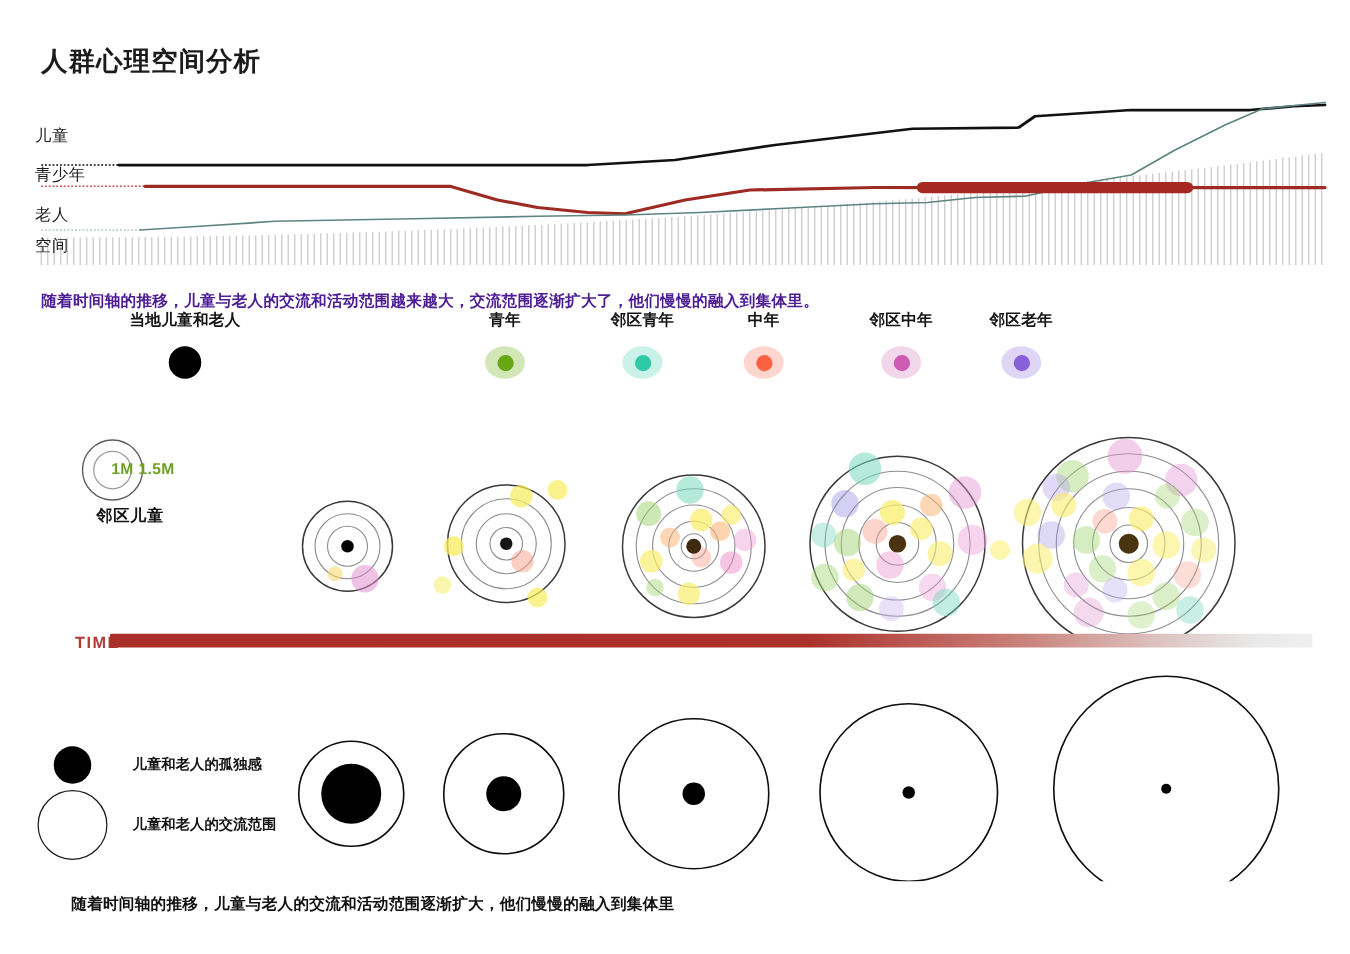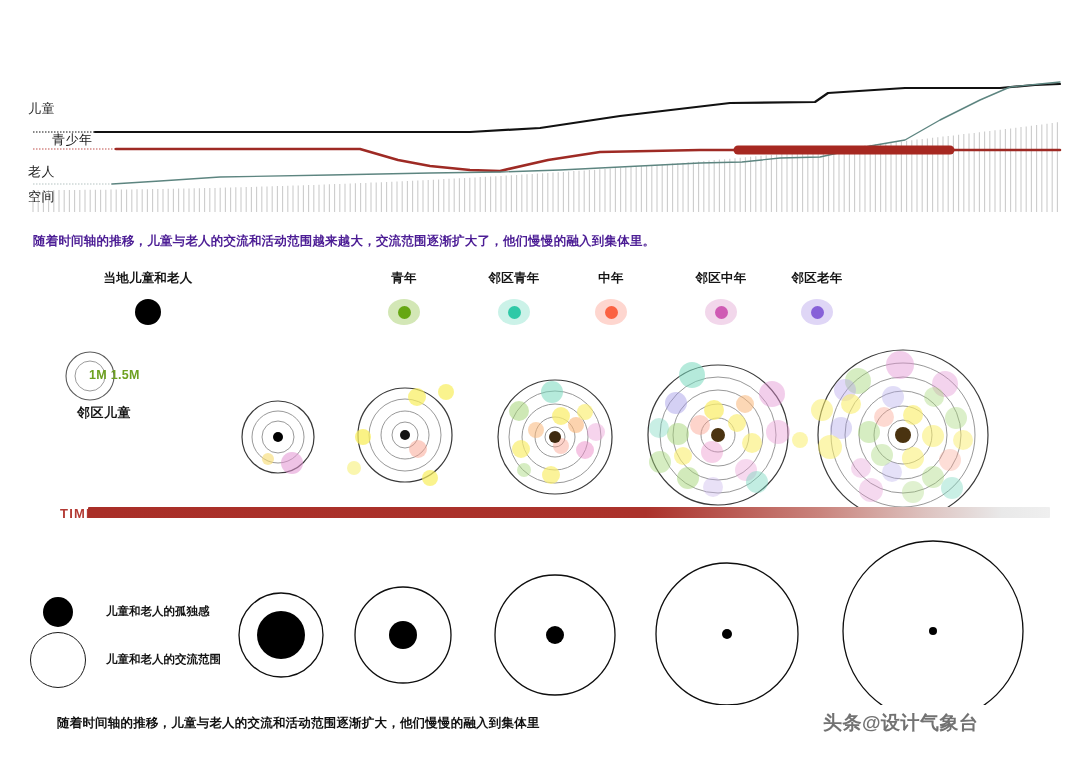--- a/index.html
+++ b/index.html
@@ -19,38 +19,38 @@
   }
 
   
   .chart-wrap { position: absolute; left: 0px; top: 78px; width: 1080px; height: 140px; }
   .chart-wrap svg { display:block; }
   .axis-label {
     position: absolute; font-size: 13px; color: #1b1b1b; font-weight: 400;
     white-space: nowrap; letter-spacing: .5px;
   }
   .lbl-child  { left: 28px; top: 100px; }
-  .lbl-teen   { left: 28px; top: 131px; margin-left: 24px; }
+  .lbl-teen   { left: 28px; top: 131px; }
   .lbl-old    { left: 28px; top: 163px; }
   .lbl-space  { left: 28px; top: 188px; }
 
   
   .caption-top {
     position: absolute; left: 33px; top: 233px;
     font-size: 12.5px; font-weight: 700; color: #4c1d95;
     letter-spacing: .2px; white-space: nowrap;
   }
   .caption-bottom {
     position: absolute; left: 57px; top: 715px;
     font-size: 12.5px; font-weight: 700; color: #111;
     letter-spacing: .2px; white-space: nowrap;
   }
 
   
-  .legend-row { position: absolute; left: 0; top: 270px; width: 992px; height: 66px; }
+  .legend-row { position: absolute; left: 0; top: 248px; width: 992px; height: 66px; }
   .legend-item { position: absolute; text-align: center; }
   .legend-item .lg-label {
     font-size: 12.5px; font-weight: 700; color: #141414;
     white-space: nowrap; letter-spacing: .2px;
   }
   .legend-item .lg-dot {
     margin: 12px auto 0;
     width: 32px; height: 26px; border-radius: 50%;
     display: flex; align-items: center; justify-content: center;
   }
@@ -118,20 +118,21 @@
     position: absolute; left: 823px; top: 710px;
     font-size: 19px; font-weight: 700; color: #5a5a5a;
     letter-spacing: .5px; white-space: nowrap; opacity: .85;
   }
 </style>
 </head>
 <body>
 
 <div id="page">
 
+  <div class="title">人群心理空间分析</div>
 
   <div class="chart-wrap">
     <svg id="chart-svg" width="1080" height="140" viewBox="0 0 1080 140">
         <g>
           <line x1="33.0" y1="112.0" x2="33.0" y2="134.0" stroke="#cccccc" stroke-width="1.1"></line>
           <line x1="38.2" y1="112.0" x2="38.2" y2="134.0" stroke="#cccccc" stroke-width="1.1"></line>
           <line x1="43.4" y1="112.0" x2="43.4" y2="134.0" stroke="#cccccc" stroke-width="1.1"></line>
           <line x1="48.6" y1="112.0" x2="48.6" y2="134.0" stroke="#cccccc" stroke-width="1.1"></line>
           <line x1="53.8" y1="112.0" x2="53.8" y2="134.0" stroke="#cccccc" stroke-width="1.1"></line>
           <line x1="59.0" y1="112.0" x2="59.0" y2="134.0" stroke="#cccccc" stroke-width="1.1"></line>
@@ -528,15 +529,14 @@
         </g>
         <g>
           <circle cx="933" cy="631" r="90" fill="#ffffff" stroke="#0e0e0e" stroke-width="1.3"></circle>
           <circle cx="933" cy="631" r="4" fill="#000000"></circle>
         </g>
       </svg>
   </div>
 
   <div class="caption-bottom">随着时间轴的推移，儿童与老人的交流和活动范围逐渐扩大，他们慢慢的融入到集体里</div>
 
-  <div class="watermark">头条@设计气象台</div>
 
 </div>
 
 </body></html>

